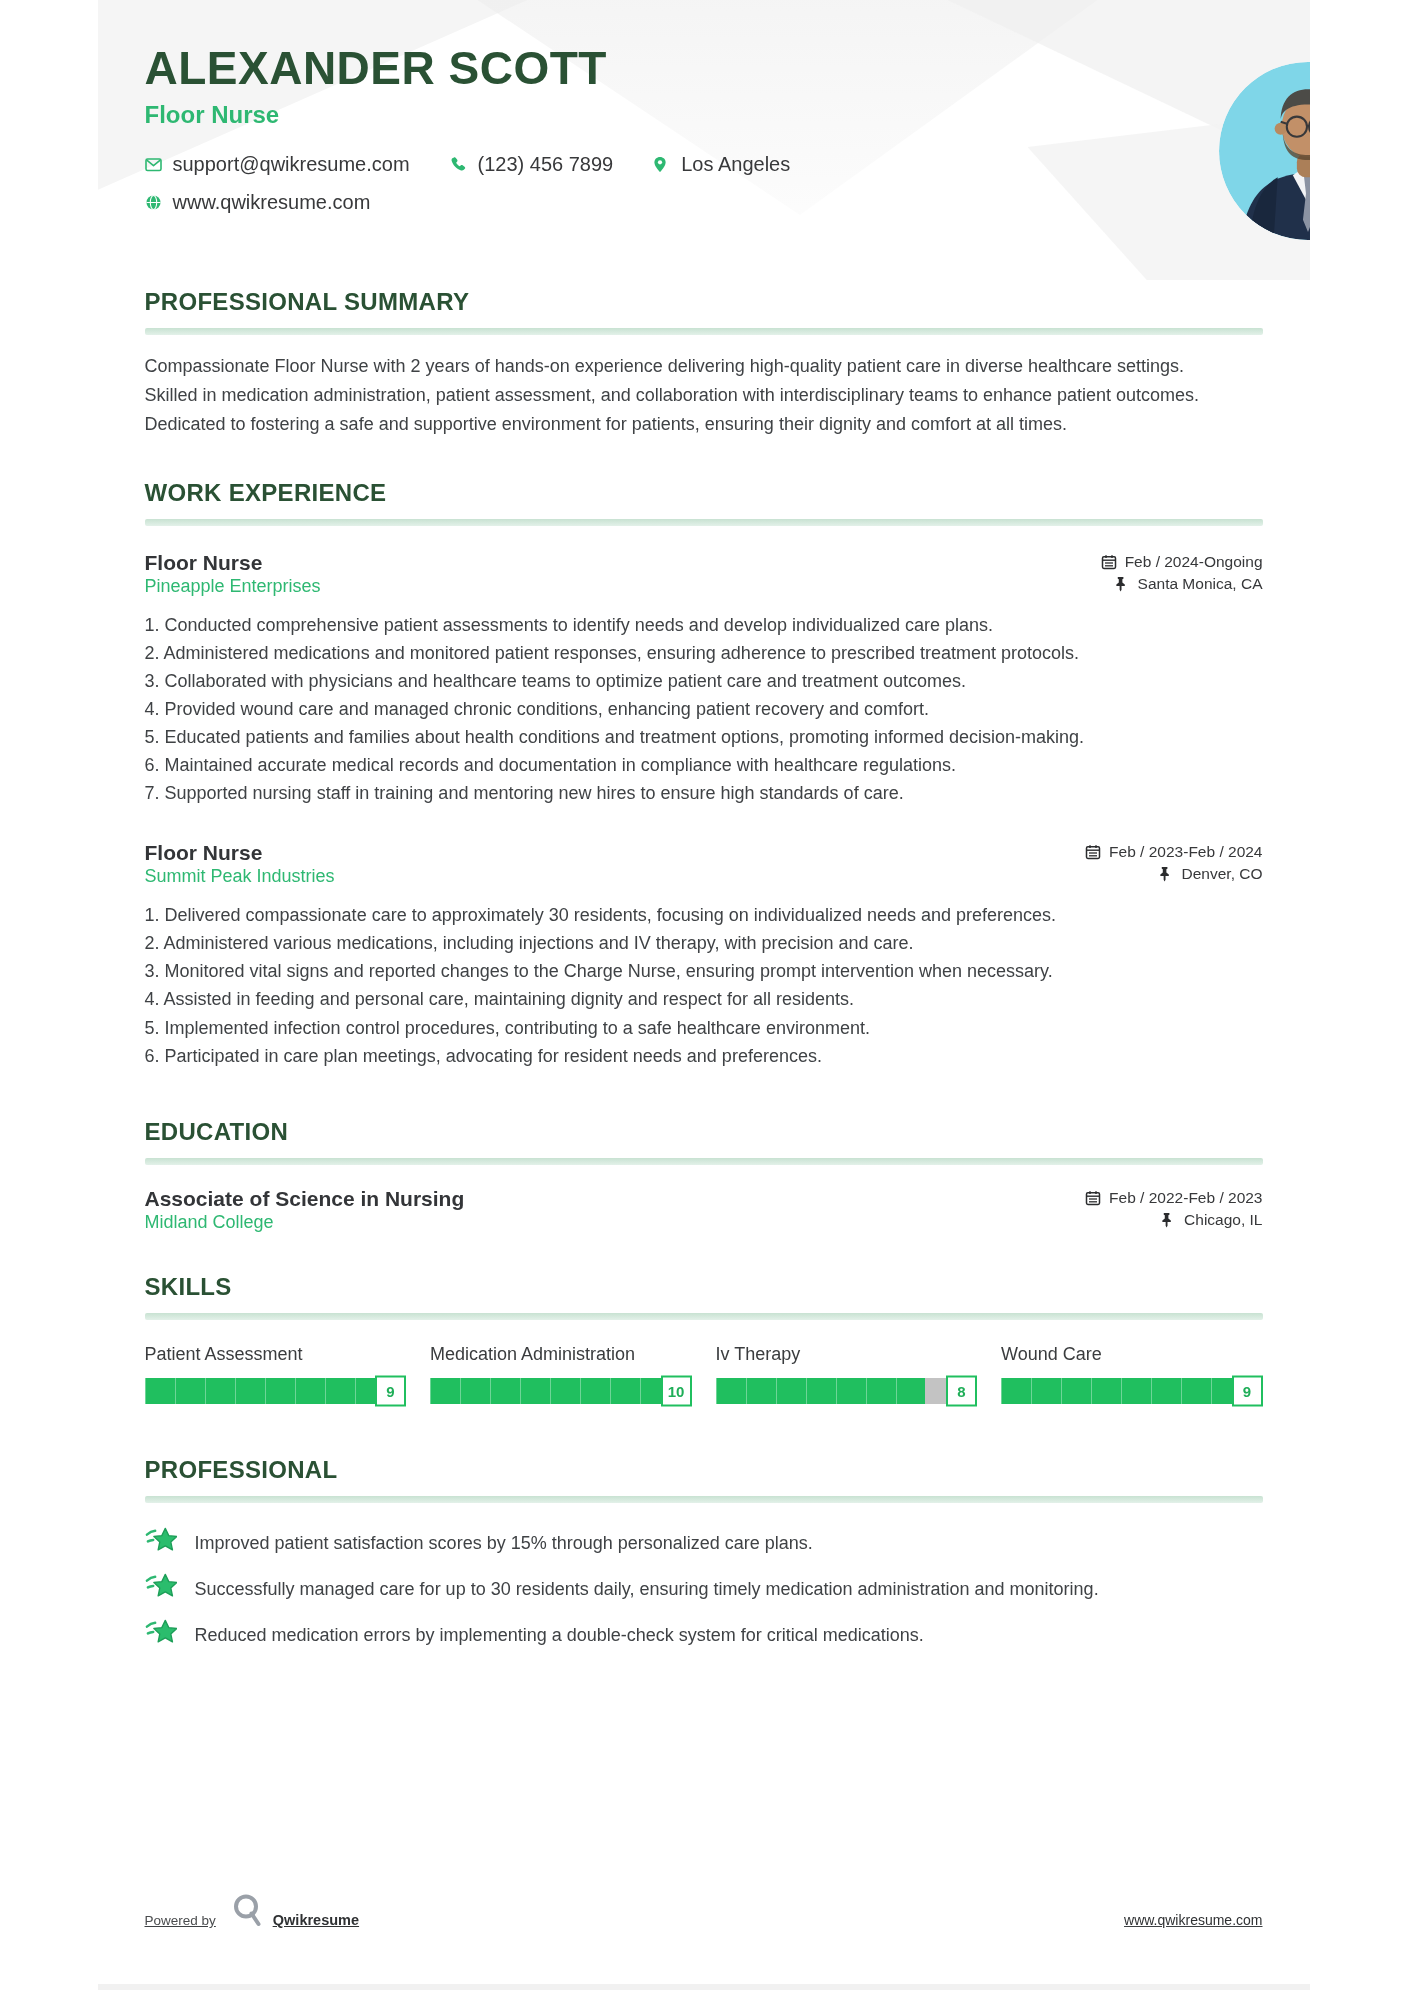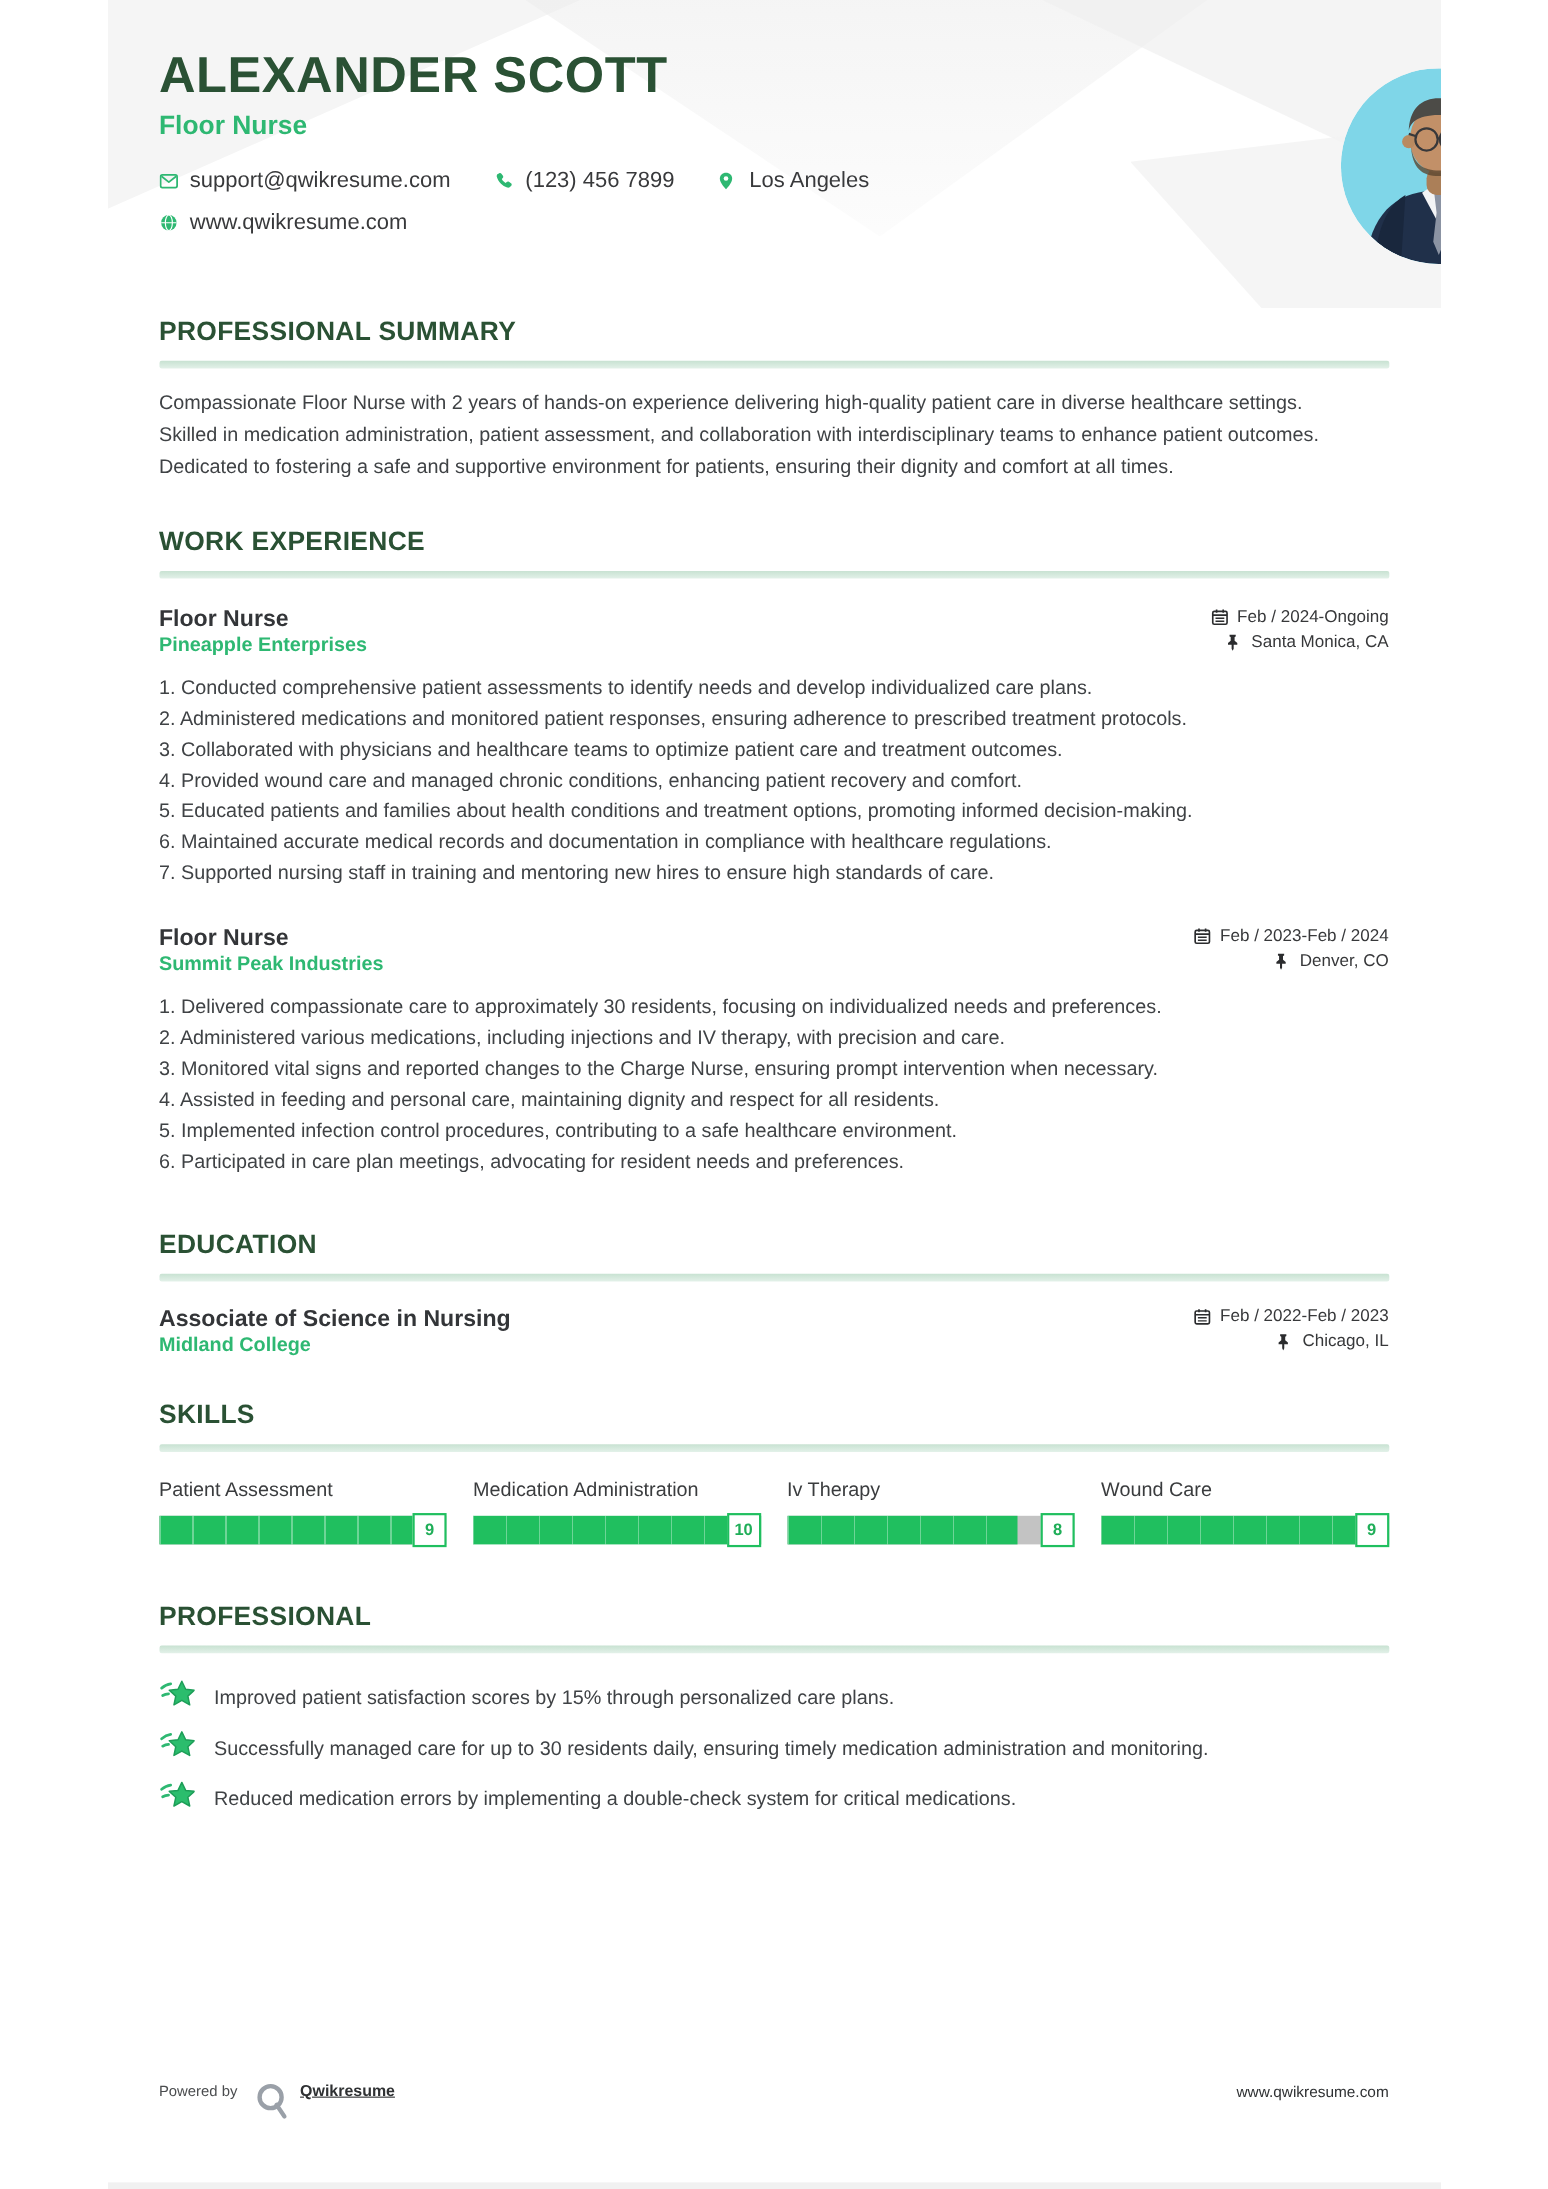--- a/index.html
+++ b/index.html
@@ -33,21 +33,21 @@
   h2 { font-size:24px; font-weight:800; letter-spacing:.3px; color:#2a5134; }
   .rule { height:7px; margin-top:12px; background:linear-gradient(180deg,#c8e2d2,#e3f1e9); border-radius:2px; }
   .sec-summary { margin-top:74px; }
   .sec-summary p { margin-top:17px; max-width:1085px; font-size:18px; line-height:1.6; color:#3f4245; }
 
   .sec-exp { margin-top:40px; }
   .job { margin-top:25px; }
   .job + .job { margin-top:34px; }
   .jrow { display:flex; justify-content:space-between; align-items:baseline; }
   .jtitle { font-size:21px; font-weight:700; color:#333538; }
-  .jcompany { font-size:18px; font-weight:700; color:#2eb872; }
+  .jcompany { font-size:18px; font-weight:400; color:#2eb872; }
   .meta { display:flex; align-items:center; gap:8px; font-size:15.5px; color:#37383a; white-space:nowrap; }
   .meta .ic { display:inline-flex; width:16px; height:16px; flex:none; }
   ol.duties { margin-top:14px; list-style:none; counter-reset:duty; }
   ol.duties li { counter-increment:duty; font-size:18px; line-height:1.56; color:#3f4245; }
   ol.duties li::before { content:counter(duty) ". "; }
 
   .sec-edu { margin-top:48px; }
   .edu-block { margin-top:22px; }
   .edu-desc { margin-top:13px; font-size:18px; color:#3f4245; }
 
@@ -60,21 +60,21 @@
   .skill-badge { position:absolute; right:0; top:50%; transform:translateY(-50%);
     width:31px; height:31px; background:#fff; border:2px solid #20bf5f; color:#1fae58;
     font-size:15px; font-weight:700; display:flex; align-items:center; justify-content:center; }
 
   .sec-ach { margin-top:52px; }
   ul.ach-list { margin-top:22px; list-style:none; }
   ul.ach-list li { display:flex; align-items:flex-end; gap:17px; margin-bottom:17px; font-size:18px; color:#3f4245; }
   ul.ach-list .ic { display:inline-flex; width:33px; height:29px; flex:none; }
 
   
-  footer { position:absolute; left:47px; right:47px; bottom:62px; display:flex; align-items:flex-start; }
+  footer { position:absolute; left:47px; right:47px; bottom:62px; display:flex; align-items:flex-end;text-decoration:underline; }
   .powered { font-size:13.5px; color:#4a4c4e; }
   .q-logo { display:inline-flex; width:31px; height:35px; margin:0 10px 0 16px; }
   .brand-link { font-size:14.5px; font-weight:600; color:#2f3133; text-decoration:underline; cursor:pointer; }
   .footer-url { margin-left:auto; font-size:14px; color:#2f3133; text-decoration:none; cursor:pointer; }
 </style>
 </head>
 <body>
 
 <div class="page">
 

